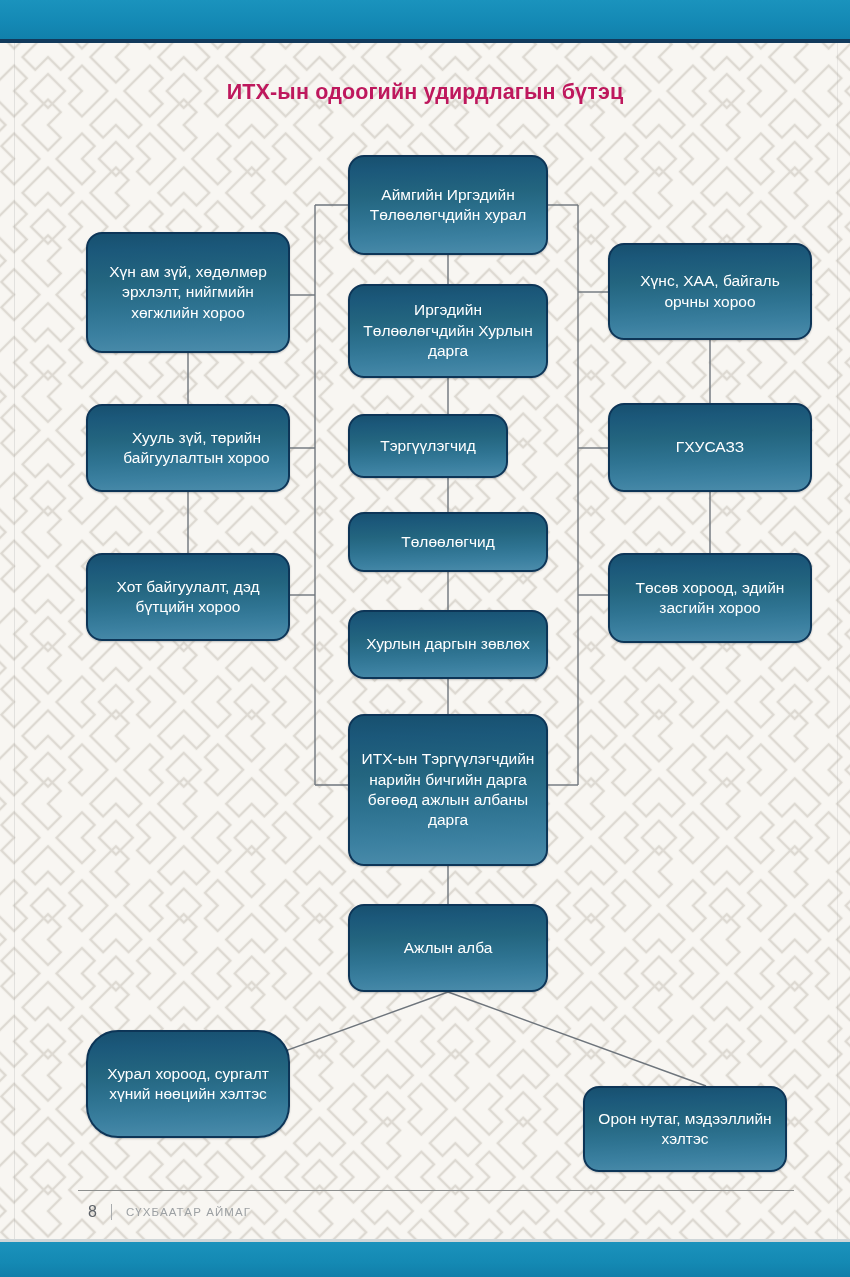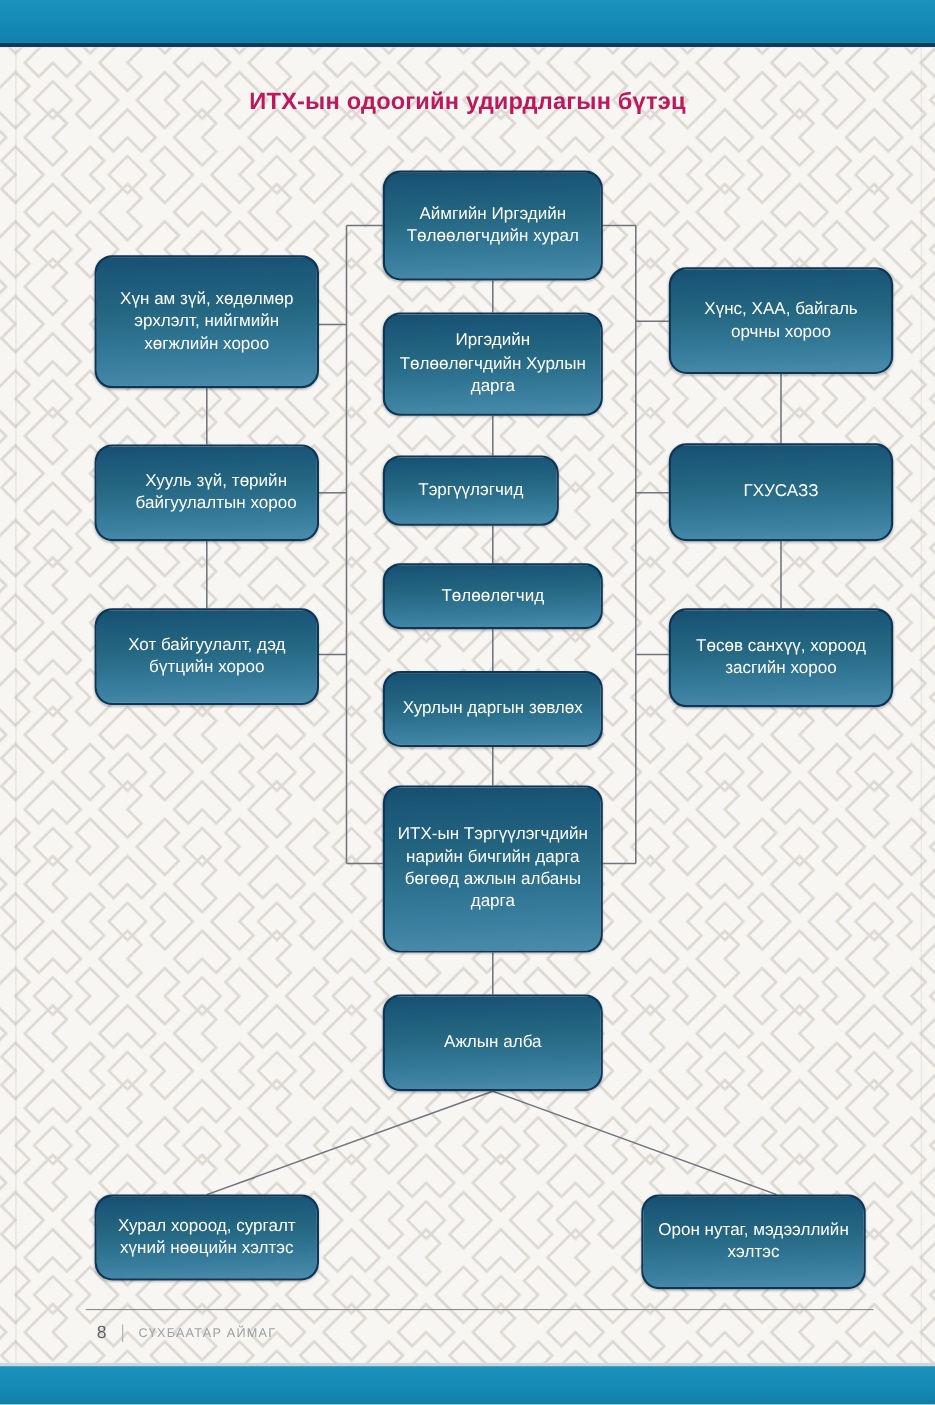--- a/index.html
+++ b/index.html
@@ -254,24 +254,24 @@
 
   <div class="node" style="left:608px; top:243px; width:204px; height:97px;">
     <span>Хүнс, ХАА, байгаль орчны хороо</span>
   </div>
 
   <div class="node" style="left:608px; top:403px; width:204px; height:89px;">
     <span>ГХУСАЗЗ</span>
   </div>
 
   <div class="node" style="left:608px; top:553px; width:204px; height:90px;">
-    <span>Төсөв санхүү, хороод засгийн хороо</span>
-  </div>
-
-  <div class="node" style="left:86px; top:1086px; width:204px; height:78px;">
+    <span>Төсөв хороод, эдийн засгийн хороо</span>
+  </div>
+
+  <div class="node" style="left:86px; top:1030px; width:204px; height:108px;border-radius:32px;">
     <span>Хурал хороод, сургалт хүний нөөцийн хэлтэс</span>
   </div>
 
   <div class="node" style="left:583px; top:1086px; width:204px; height:86px;">
     <span>Орон нутаг, мэдээллийн хэлтэс</span>
   </div>
 
   <div class="footer-rule"></div>
   <div class="footer">
     <div class="footer-page">8</div>

